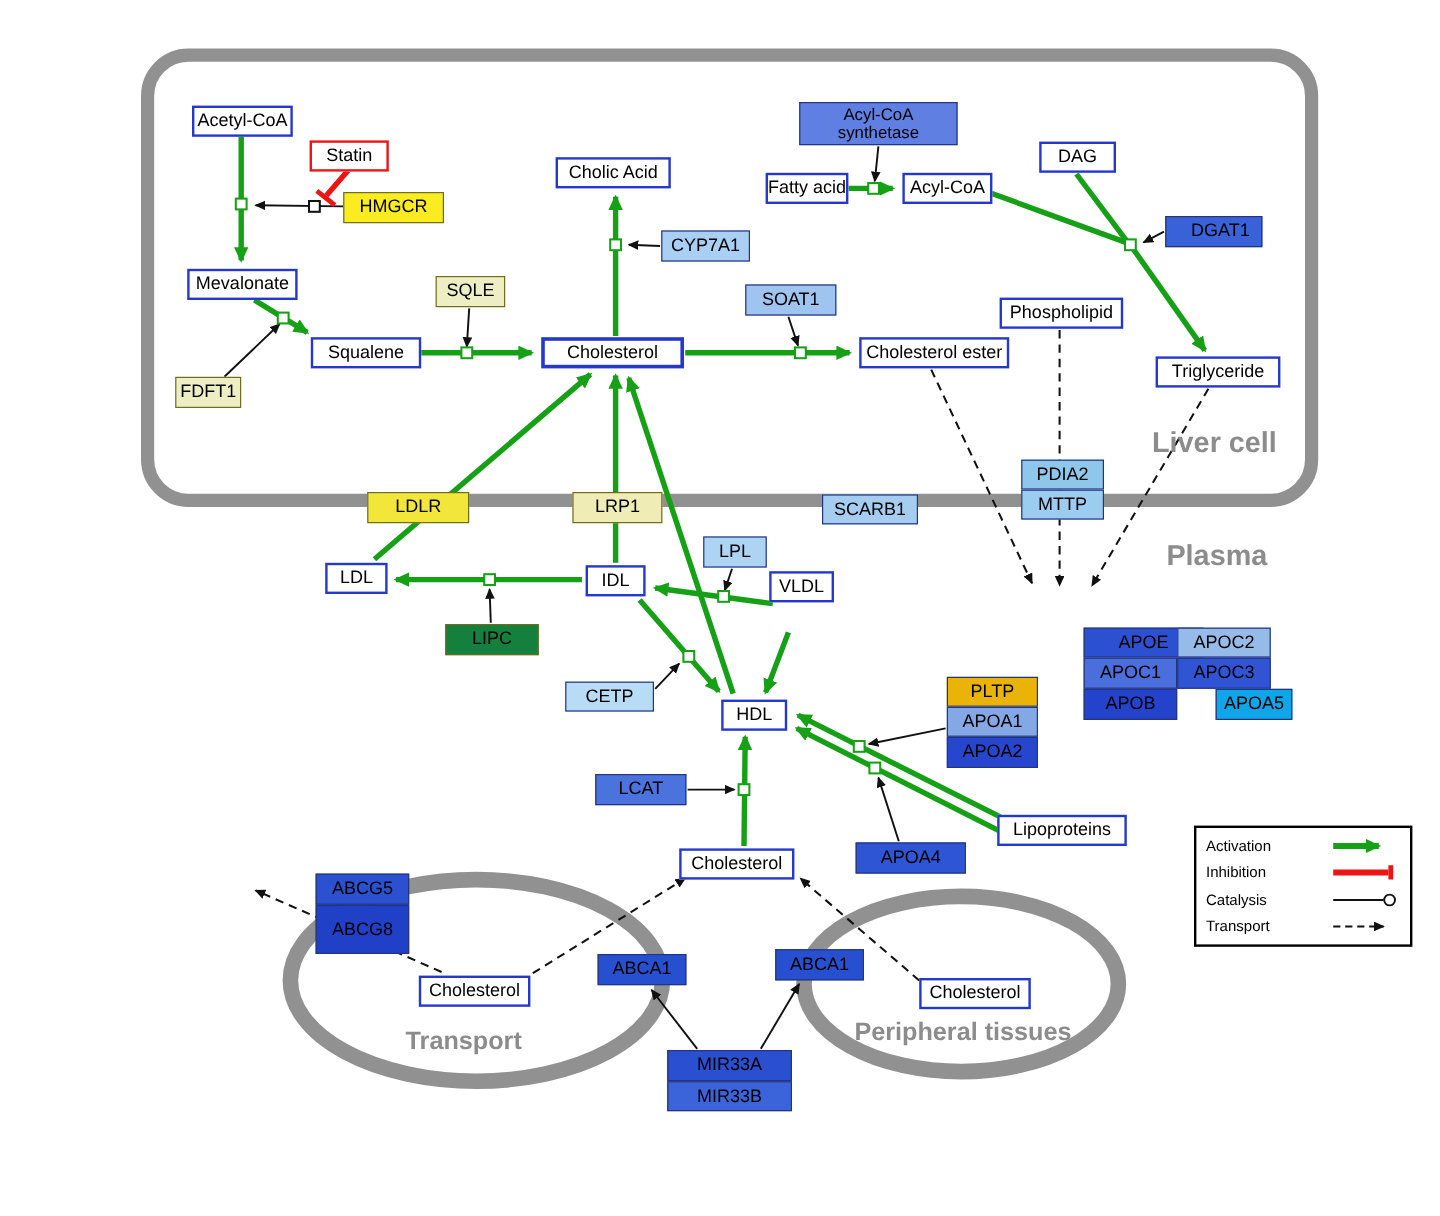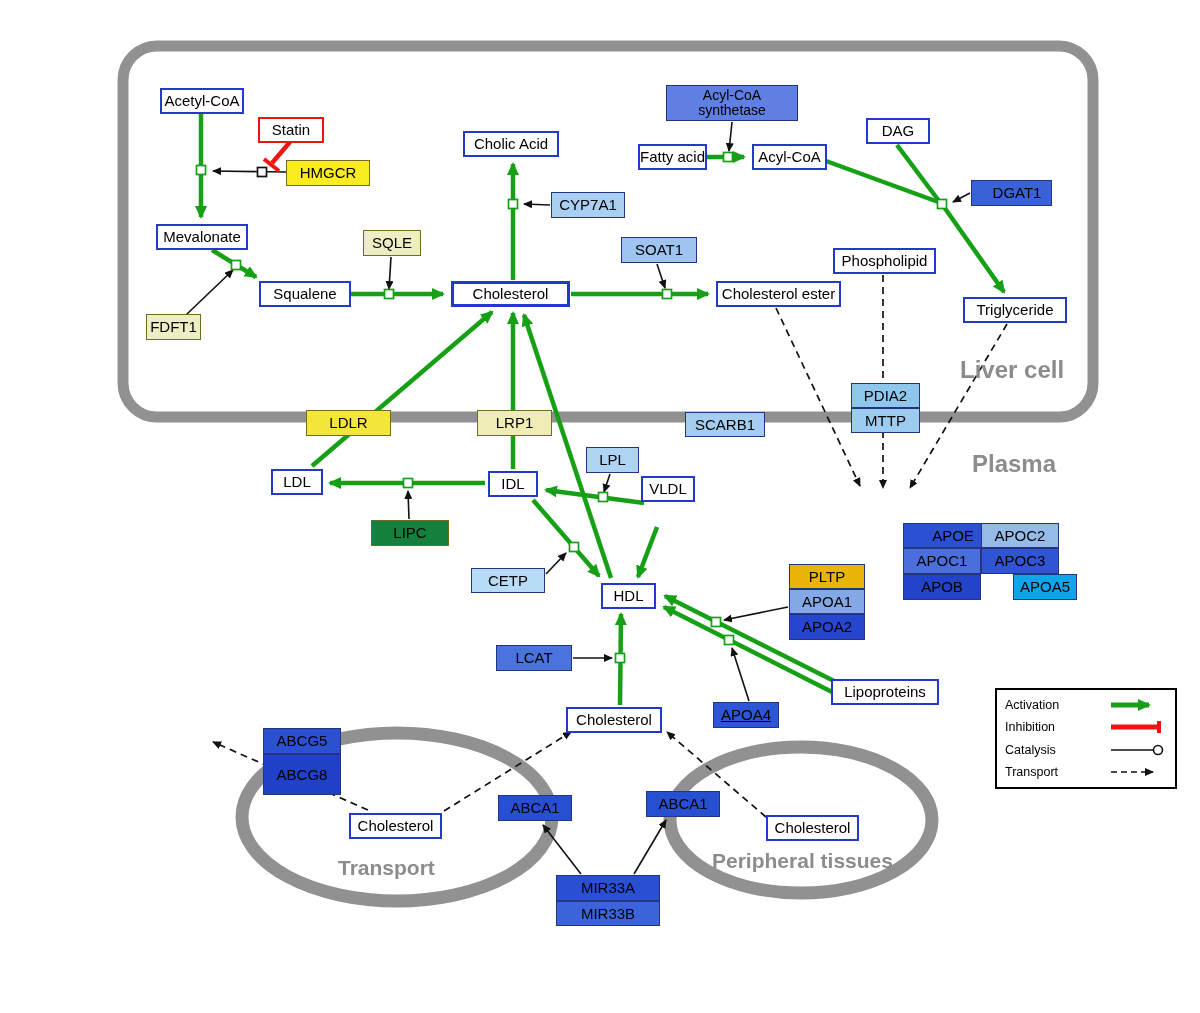--- a/index.html
+++ b/index.html
@@ -158,21 +158,21 @@
   <div class="node gene" style="left: 789px; top: 564px; width: 76px; height: 25px; background-color: #eab308;">PLTP</div>
   <div class="node gene" style="left: 789px; top: 589px; width: 76px; height: 25px; background-color: rgb(132, 168, 230);">APOA1</div>
   <div class="node gene" style="left: 789px; top: 614px; width: 76px; background-color: rgb(39, 70, 206);">APOA2</div>
   <div class="node gene" style="left: 903px; top: 523px; width: 100px; height: 25px; background-color: rgb(44, 80, 210);">APOE</div>
   <div class="node gene" style="left: 981px; top: 523px; width: 78px; height: 25px; background-color: rgb(151, 187, 233);">APOC2</div>
   <div class="node gene" style="left: 903px; top: 548px; width: 78px; background-color: rgb(74, 111, 220);">APOC1</div>
   <div class="node gene" style="left: 981px; top: 548px; width: 78px; background-color: rgb(48, 85, 212);">APOC3</div>
   <div class="node gene" style="left: 903px; top: 574px; width: 78px; background-color: rgb(34, 67, 202);">APOB</div>
   <div class="node gene" style="left: 981px; top: 574px; width: 64px; background-color: #0ea5e9; margin-left: 32px;">APOA5</div>
   <div class="node gene" style="left: 496px; top: 645px; width: 76px; background-color: rgb(74, 115, 222);">LCAT</div>
-  <div class="node gene" style="left: 713px; top: 702px; width: 66px; background-color: rgb(46, 85, 212); text-decoration: underline;">APOA4</div>
+  <div class="node gene" style="left: 713px; top: 702px; width: 92px; background-color: rgb(46, 85, 212);">APOA4</div>
   <div class="node met" style="left:831px;top:679px;width:108px">Lipoproteins</div>
   <div class="node met" style="left:566px;top:707px;width:96px">Cholesterol</div>
 
   <div class="node gene" style="left: 263px; top: 728px; width: 78px; background-color: rgb(43, 80, 208);">ABCG5</div>
   <div class="node gene" style="left: 263px; top: 754px; width: 78px; height: 41px; background-color: rgb(32, 64, 200);">ABCG8</div>
   <div class="node met" style="left:349px;top:813px;width:93px">Cholesterol</div>
   <div class="node gene" style="left: 498px; top: 795px; width: 74px; background-color: rgb(39, 80, 208);">ABCA1</div>
   <div class="node gene" style="left: 646px; top: 791px; width: 74px; background-color: rgb(39, 80, 208);">ABCA1</div>
   <div class="node met" style="left:766px;top:815px;width:93px">Cholesterol</div>
   <div class="node gene" style="left: 556px; top: 875px; width: 104px; background-color: rgb(42, 79, 208);">MIR33A</div>

